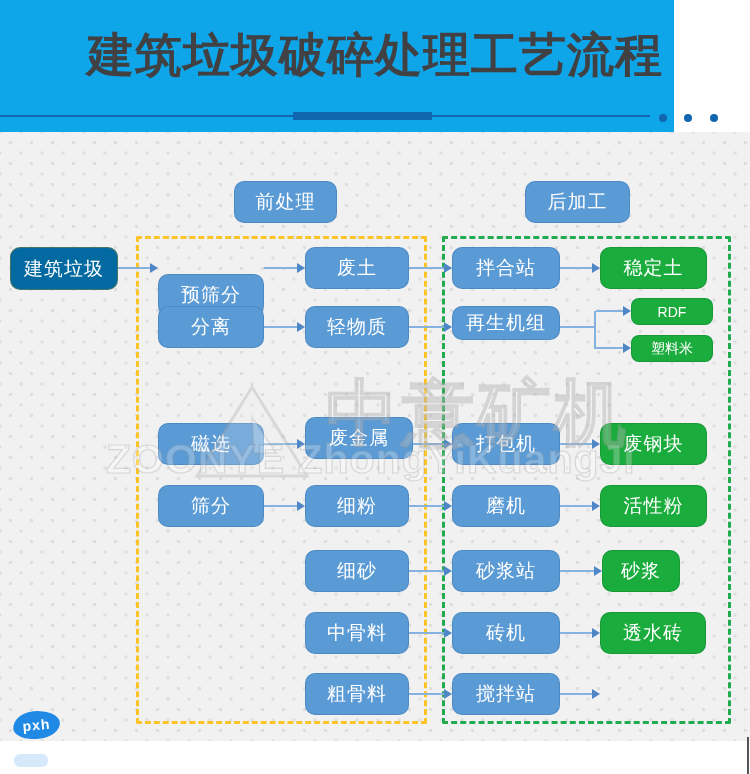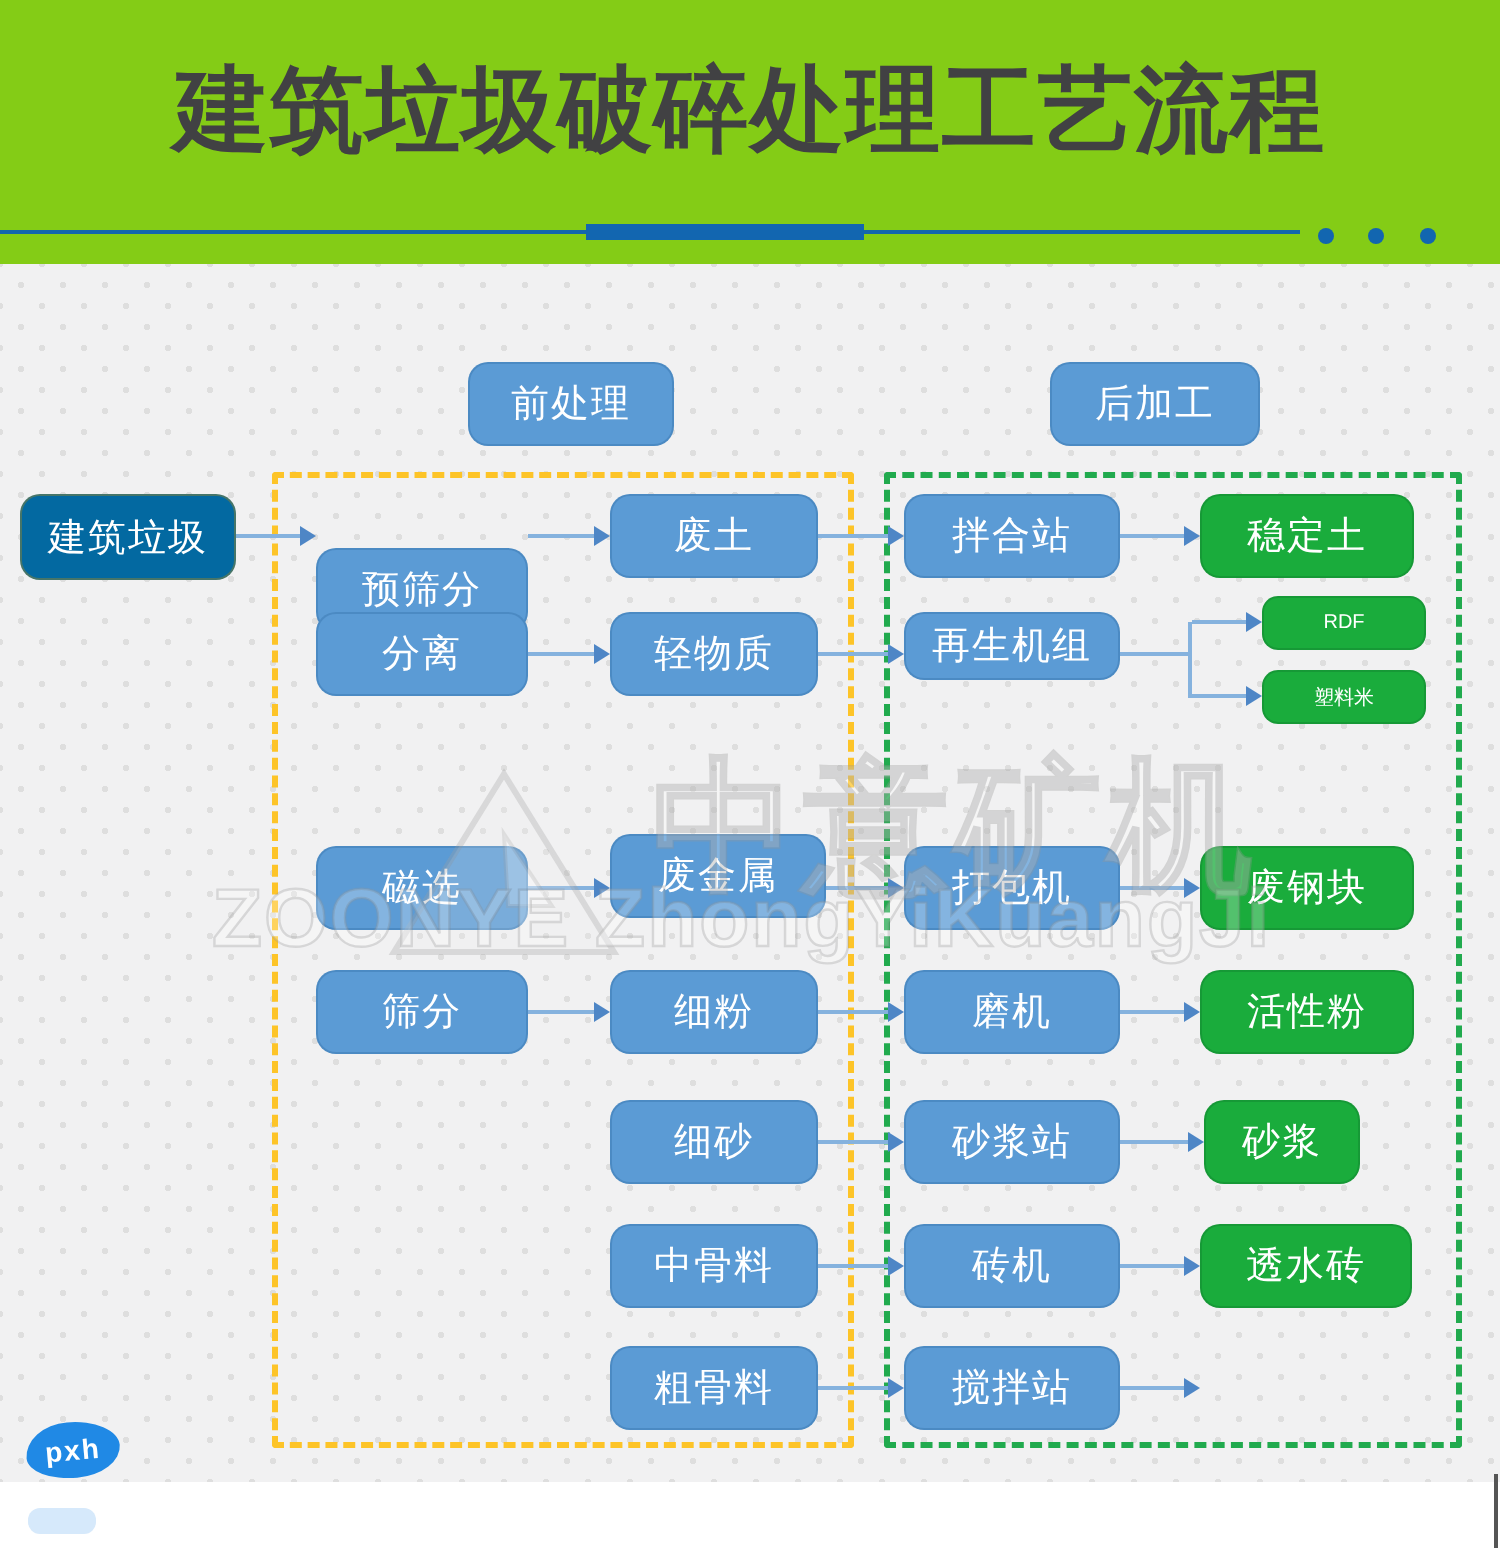--- a/index.html
+++ b/index.html
@@ -1,20 +1,20 @@
 <!DOCTYPE html>
 <html><head>
 <meta charset="utf-8">
 <style>
   * { box-sizing: border-box; margin: 0; padding: 0; }
   body { background:#ffffff; font-family:"Liberation Sans","DejaVu Sans",sans-serif; }
   .page { position:relative; width:750px; height:774px; background:#ffffff; overflow:hidden; }
 
   
-  .hdr { position:absolute; left:0; top:0; width:750px; height:132px; background:#84cc16; }
+  .hdr { position:absolute; left:0; top:0; width:674px; height:132px; background:#0ea5e9; }
   .title { position:absolute; left:0; top:24px; width:750px; text-align:center;
            font-size:47px; font-weight:bold; letter-spacing:1px; color:#414143; }
   .divider-line { position:absolute; left:0; top:115px; width:650px; height:2px; background:#1467ad; }
   .divider-bar  { position:absolute; left:293px; top:112px; width:139px; height:8px; background:#1266b0; }
   .divider-dot  { position:absolute; top:114px; width:8px; height:8px; border-radius:50%; background:#1266b0; }
 
   
   .canvas { position:absolute; left:0; top:132px; width:750px; height:609px;
             background-color:#f1f1f2;
             background-image:radial-gradient(circle,#dedede 1.5px,transparent 1.7px),
@@ -22,21 +22,21 @@
             background-size:21px 21px; background-position:0 0,10.5px 10.5px; }
 
   
   #diagram { position:absolute; left:0; top:0; width:750px; height:774px; }
   .group { position:absolute; border:3px dashed #fdc428; border-radius:2px; z-index:1; }
   .node  { position:absolute; display:flex; align-items:center; justify-content:center;
            color:#ffffff; font-size:19px; letter-spacing:1px; border-radius:10px; z-index:2; }
   .node.process, .node.stage { background:#5b9bd5; border:1px solid rgba(37,94,150,.28); }
   .node.product { background:#1aac3c; border:1px solid rgba(13,110,42,.3); }
   .node.source  { background:#0369a1; border:1px solid rgba(197,140,0,.35); }
-  .node.small   { font-size:10px; letter-spacing:0; border-radius:8px; }
+  .node.small   { font-size:14px; letter-spacing:0; border-radius:8px; }
   .seg  { position:absolute; background:#85b2de; z-index:1; }
   .head { position:absolute; width:0; height:0; z-index:1;
           border-top:5px solid transparent; border-bottom:5px solid transparent;
           border-left:8px solid #4e86c6; }
 
   
   .watermark { position:absolute; left:0; top:0; width:750px; height:774px; pointer-events:none; z-index:5; opacity:.6; }
   .wm-cn { position:absolute; left:326px; top:366px; font-size:72px; font-weight:bold; letter-spacing:4px;
            color:rgba(255,255,255,.42); -webkit-text-stroke:1.5px rgba(150,150,150,.55); }
   .wm-en { position:absolute; left:106px; top:436px; font-size:41px; font-weight:bold; letter-spacing:1px;

